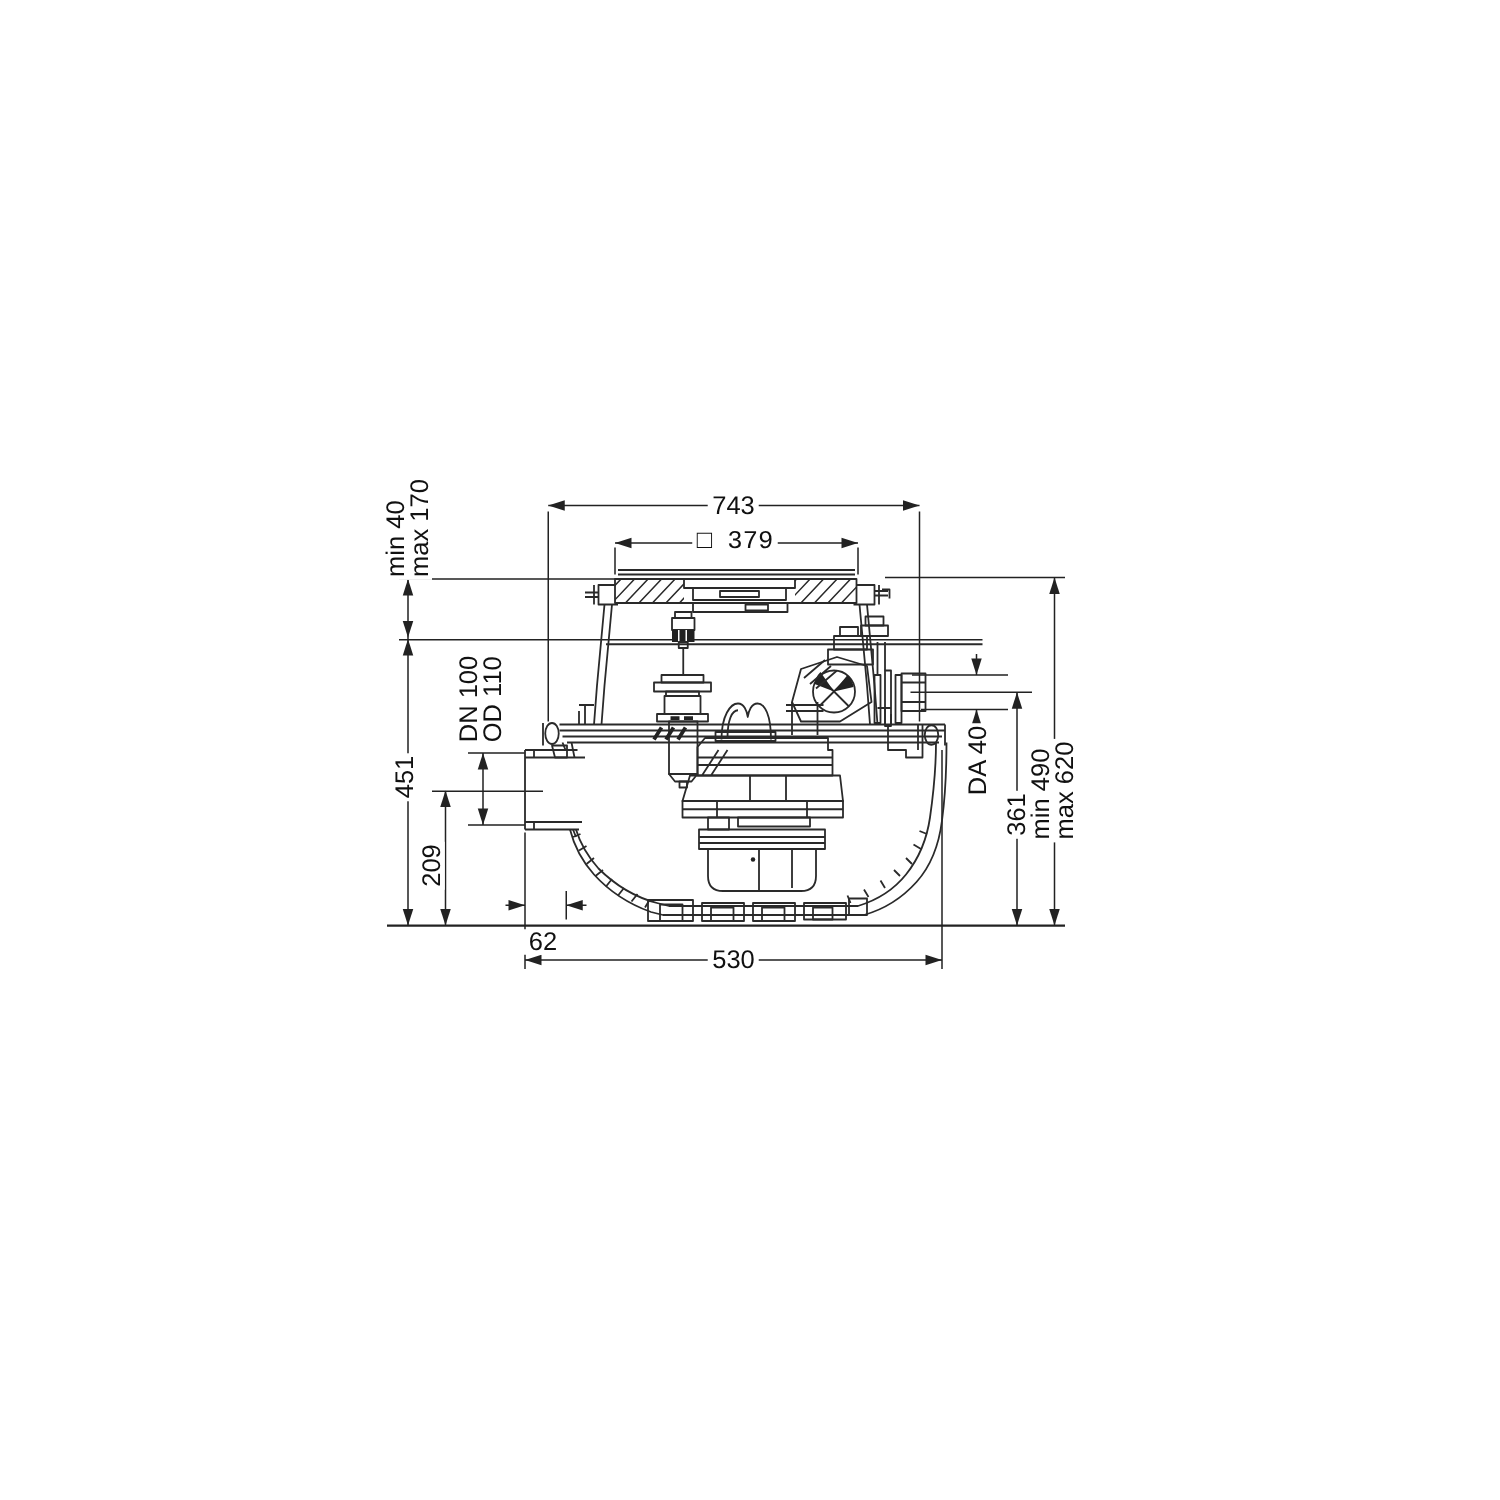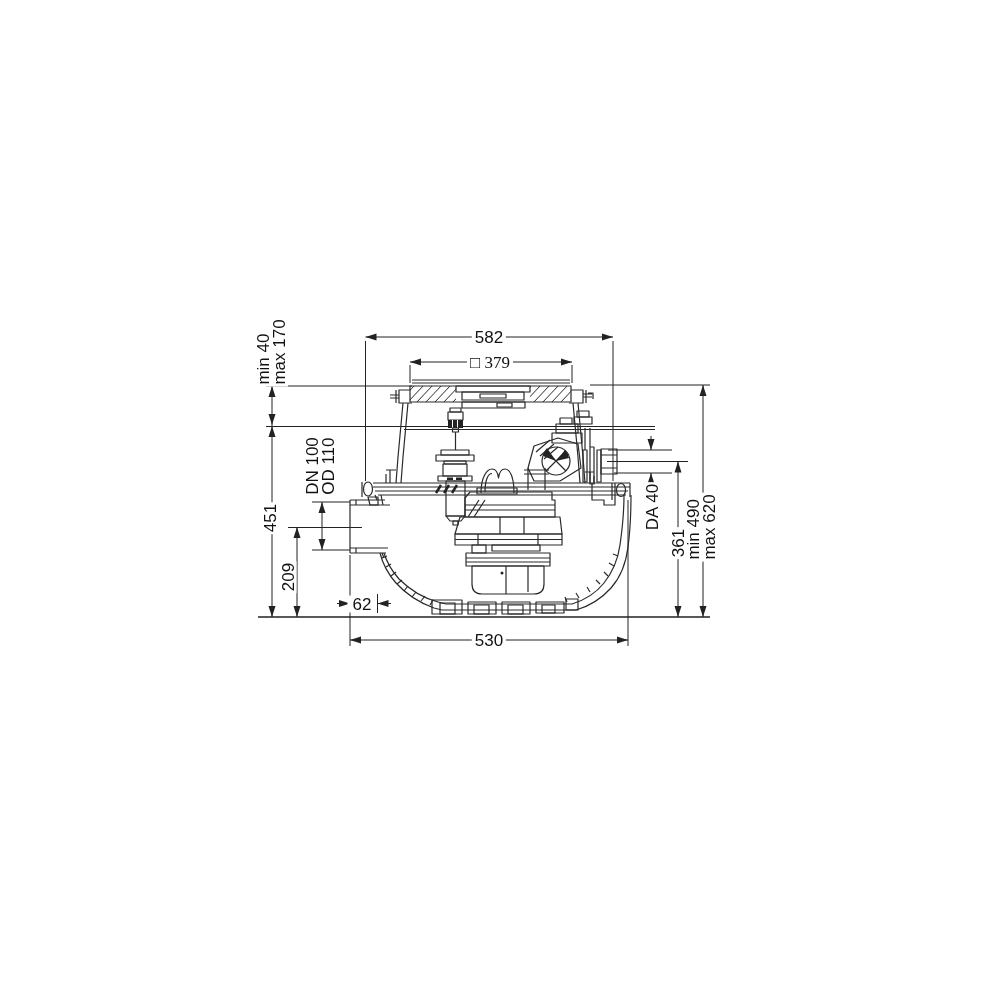--- a/index.html
+++ b/index.html
@@ -9,21 +9,21 @@
   .obj{stroke:#2a2a2a;stroke-width:1.2;fill:none;stroke-linejoin:round;stroke-linecap:butt;}
   .dim{stroke:#222;stroke-width:1;fill:none;}
   .dimthick{stroke:#222;stroke-width:1.5;fill:none;}
   .arr{fill:#222;stroke:none;}
   .ink{fill:#222;stroke:none;}
   .hatch{stroke:#2a2a2a;stroke-width:1;fill:none;}
   .lbl{position:absolute;font-size:17px;line-height:17px;color:#111;background:#fff;
        white-space:nowrap;padding:0 3px;transform:translate(-50%,-50%);}
   .lbl.rot{transform:translate(-50%,-50%) rotate(-90deg);padding:0 2px;}
   .lbl.twoline{line-height:16px;text-align:left;}
-  .sq{font-family:Liberation Serif, serif;text-align:center;}
+  .sq{font-family:Liberation Mono, monospace;text-align:center;}
 </style>
 </head>
 <body>
 
 <div class="canvas">
 
 <svg viewBox="0 0 1000 1000" width="1000" height="1000">
   <defs>
     <clipPath id="hatchClip">
       <rect x="410" y="386" width="46" height="16"></rect>
@@ -185,39 +185,39 @@
     <rect class="obj" x="502" y="602" width="28" height="12"></rect>
     <rect class="obj" x="536" y="602" width="28" height="11"></rect>
     <rect class="obj" x="566" y="599" width="12" height="11"></rect>
     <rect class="obj" x="440" y="603" width="15" height="11"></rect>
     <rect class="obj" x="474" y="605" width="15" height="9"></rect>
     <rect class="obj" x="508" y="605" width="15" height="9"></rect>
     <rect class="obj" x="542" y="605" width="13" height="8"></rect>
   </g>
 </svg>
 
-<div class="lbl" style="left:489px;top:337px;">582</div>
+<div class="lbl" style="left:489px;top:337px;">743</div>
 
 <div class="lbl sq" style="left:490px;top:362px;">□ 379</div>
 
 <div class="lbl rot twoline" style="left:272px;top:352px;">
   <div>min 40</div>
   <div>max 170</div>
 </div>
 
 <div class="lbl rot" style="left:270px;top:518px;">451</div>
 
 <div class="lbl rot twoline" style="left:321px;top:466px;">
   <div>DN 100</div>
   <div>OD 110</div>
 </div>
 
 <div class="lbl rot" style="left:288px;top:577px;">209</div>
 
-<div class="lbl" style="left:362px;top:604px;padding:0 5px;">62</div>
+<div class="lbl" style="left:362px;top:628px;padding:0 5px;">62</div>
 
 <div class="lbl" style="left:489px;top:640px;">530</div>
 
 <div class="lbl rot" style="left:652px;top:507px;">DA 40</div>
 
 <div class="lbl rot" style="left:678px;top:543px;">361</div>
 
 <div class="lbl rot twoline" style="left:702px;top:527px;">
   <div>min 490</div>
   <div>max 620</div>

